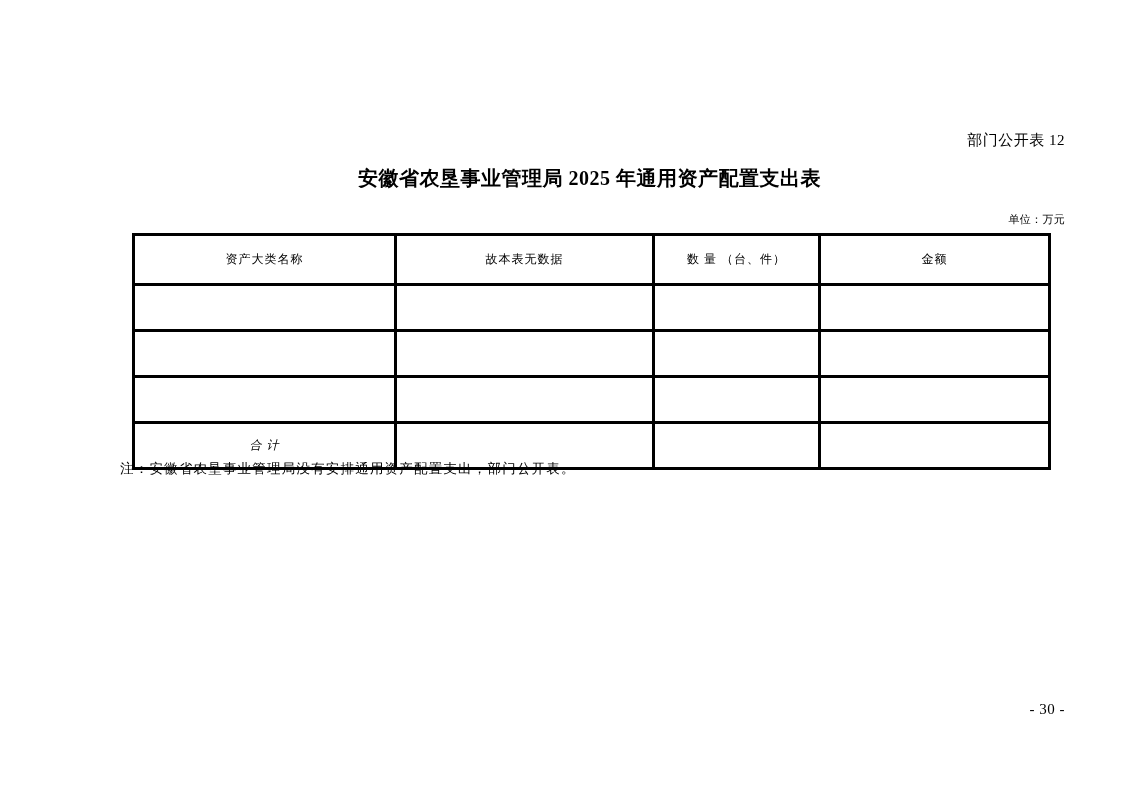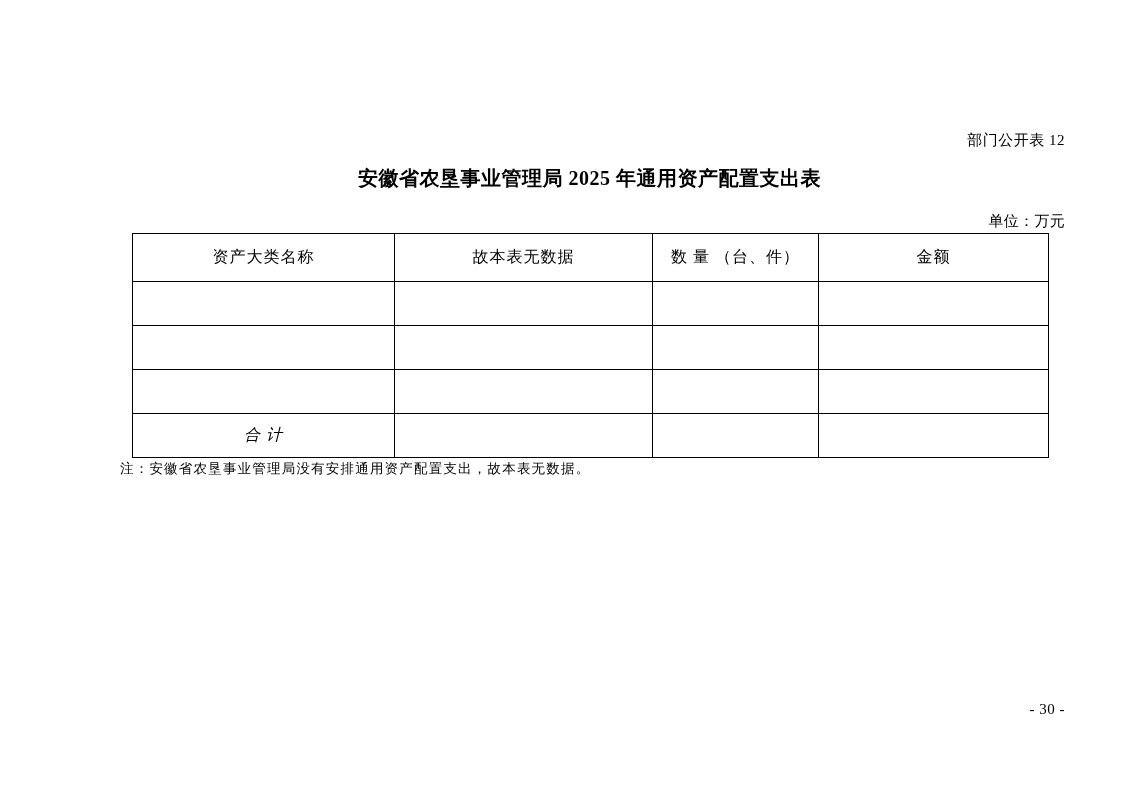--- a/index.html
+++ b/index.html
@@ -42,39 +42,39 @@
     font-family: "Liberation Serif", "DejaVu Serif", serif;
     font-size: 20px;
     font-weight: bold;
     letter-spacing: 0.5px;
     color: #000;
   }
   .unit-note {
     position: absolute;
     right: 86px;
     top: 212px;
-    font-size: 15px;
+    font-size: 11px;
     letter-spacing: 0.3px;
     color: #000;
     white-space: nowrap;
   }
   table.asset-table {
     position: absolute;
     left: 104px;
     top: 233px;
     width: 916px;
     border-collapse: collapse;
     table-layout: fixed;
   }
   table.asset-table td {
-    border: 1px solid #000000;
+    border: 3px solid #000000;
     height: 42px;
     text-align: center;
     vertical-align: middle;
-    font-size: 16px;
+    font-size: 12px;
     font-family: "Liberation Serif", "DejaVu Serif", serif;
     letter-spacing: 1px;
     color: #000;
     padding: 0;
   }
   table.asset-table tr.header-row td {
     height: 47px;
     font-weight: normal;
   }
   table.asset-table tr.data-row td {
@@ -154,17 +154,17 @@
       </tr>
       <tr class="total-row">
         <td class="cell-spaced">合  计</td>
         <td></td>
         <td></td>
         <td></td>
       </tr>
     </tbody>
   </table>
 
-  <div class="footnote">注：安徽省农垦事业管理局没有安排通用资产配置支出，故本表无数据。</div>
+  <div class="footnote">注：安徽省农垦事业管理局没有安排通用资产配置支出，部门公开表。</div>
 
   <div class="page-number">- 30 -</div>
 
 </div>
 
 </body></html>

